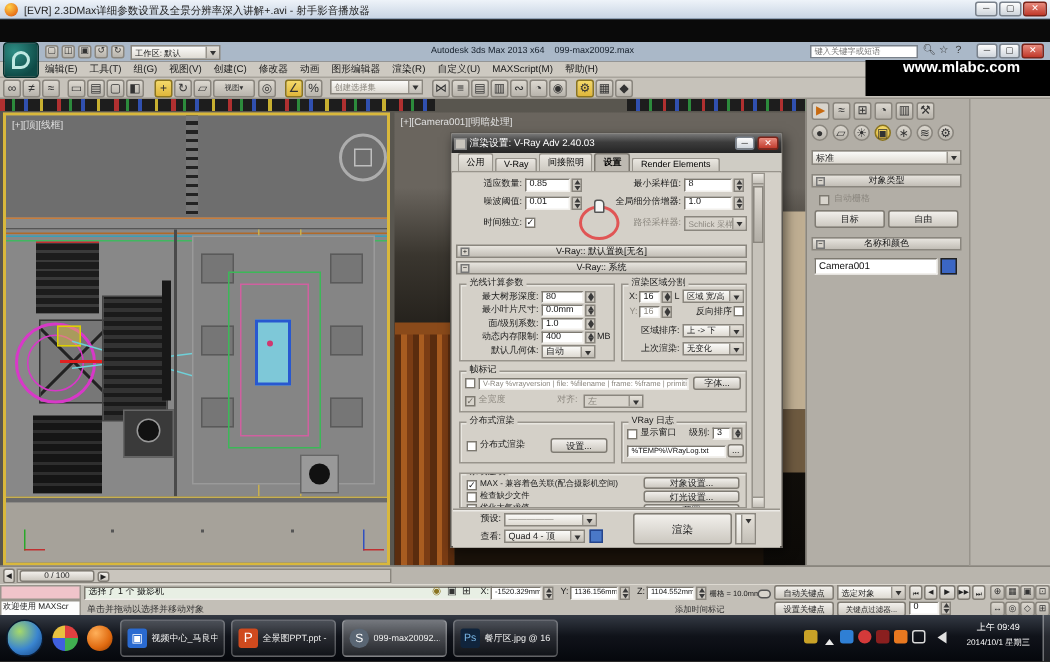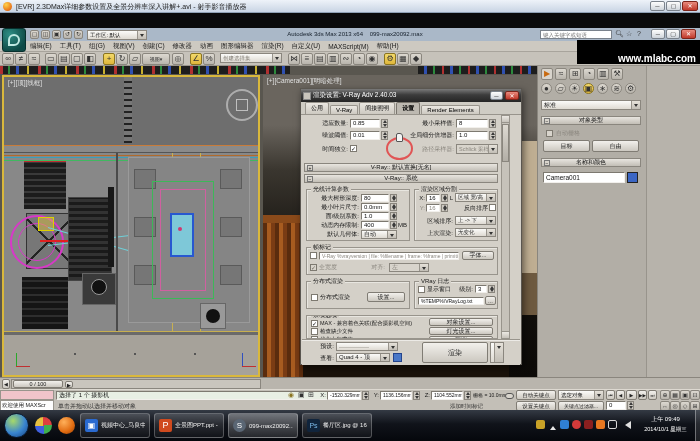--- a/index.html
+++ b/index.html
@@ -132,21 +132,21 @@
     <span class="ico" style="left:314px;top:1px">▤</span>
     <span class="ico" style="left:327px;top:1px">▥</span>
     <span class="ico" style="left:340px;top:1px">∾</span>
     <span class="ico" style="left:353px;top:1px">◔</span>
     <span class="ico" style="left:366px;top:1px">◉</span>
     <span class="ico hl" style="left:384px;top:1px">⚙</span>
     <span class="ico" style="left:397px;top:1px">▦</span>
     <span class="ico" style="left:410px;top:1px">◆</span>
   </div>
 
-  <div class="a" style="left:577px;top:40px;width:123px;height:24px;background:#000;z-index:6;display:flex;align-items:flex-end;justify-content:flex-end;padding-right:4px">
+  <div class="a" style="left:577px;top:40px;width:123px;height:24px;background:#000;z-index:6;display:flex;align-items:flex-start;justify-content:flex-end;padding-right:20px">
     <span class="t" style="color:#fff;font-size:10px;font-weight:bold">www.mlabc.com</span>
   </div>
 
   <div class="a" style="left:0;top:66px;width:700px;height:311px;background:#59564f"></div>
 
   <div class="a" style="left:0;top:66px;width:290px;height:8px;background:repeating-linear-gradient(90deg,#b03030 0 3px,#1d1d1d 3px 8px,#2c8a3c 8px 10px,#1d1d1d 10px 16px,#3050b0 16px 19px,#1d1d1d 19px 27px,#c8b030 27px 29px,#1d1d1d 29px 38px)"></div>
   <div class="a" style="left:418px;top:66px;width:120px;height:8px;background:repeating-linear-gradient(90deg,#1d1d1d 0 6px,#3050b0 6px 9px,#1d1d1d 9px 15px,#2c8a3c 15px 17px,#1d1d1d 17px 24px,#b03030 24px 26px)"></div>
 
   <div class="a" style="left:2px;top:75px;width:258px;height:302px;border:2px solid #d9b83c;background:#7f7f7f;overflow:hidden">
     <div class="a" style="left:0;top:0;width:254px;height:68px;background:#6e6e6e"></div>

